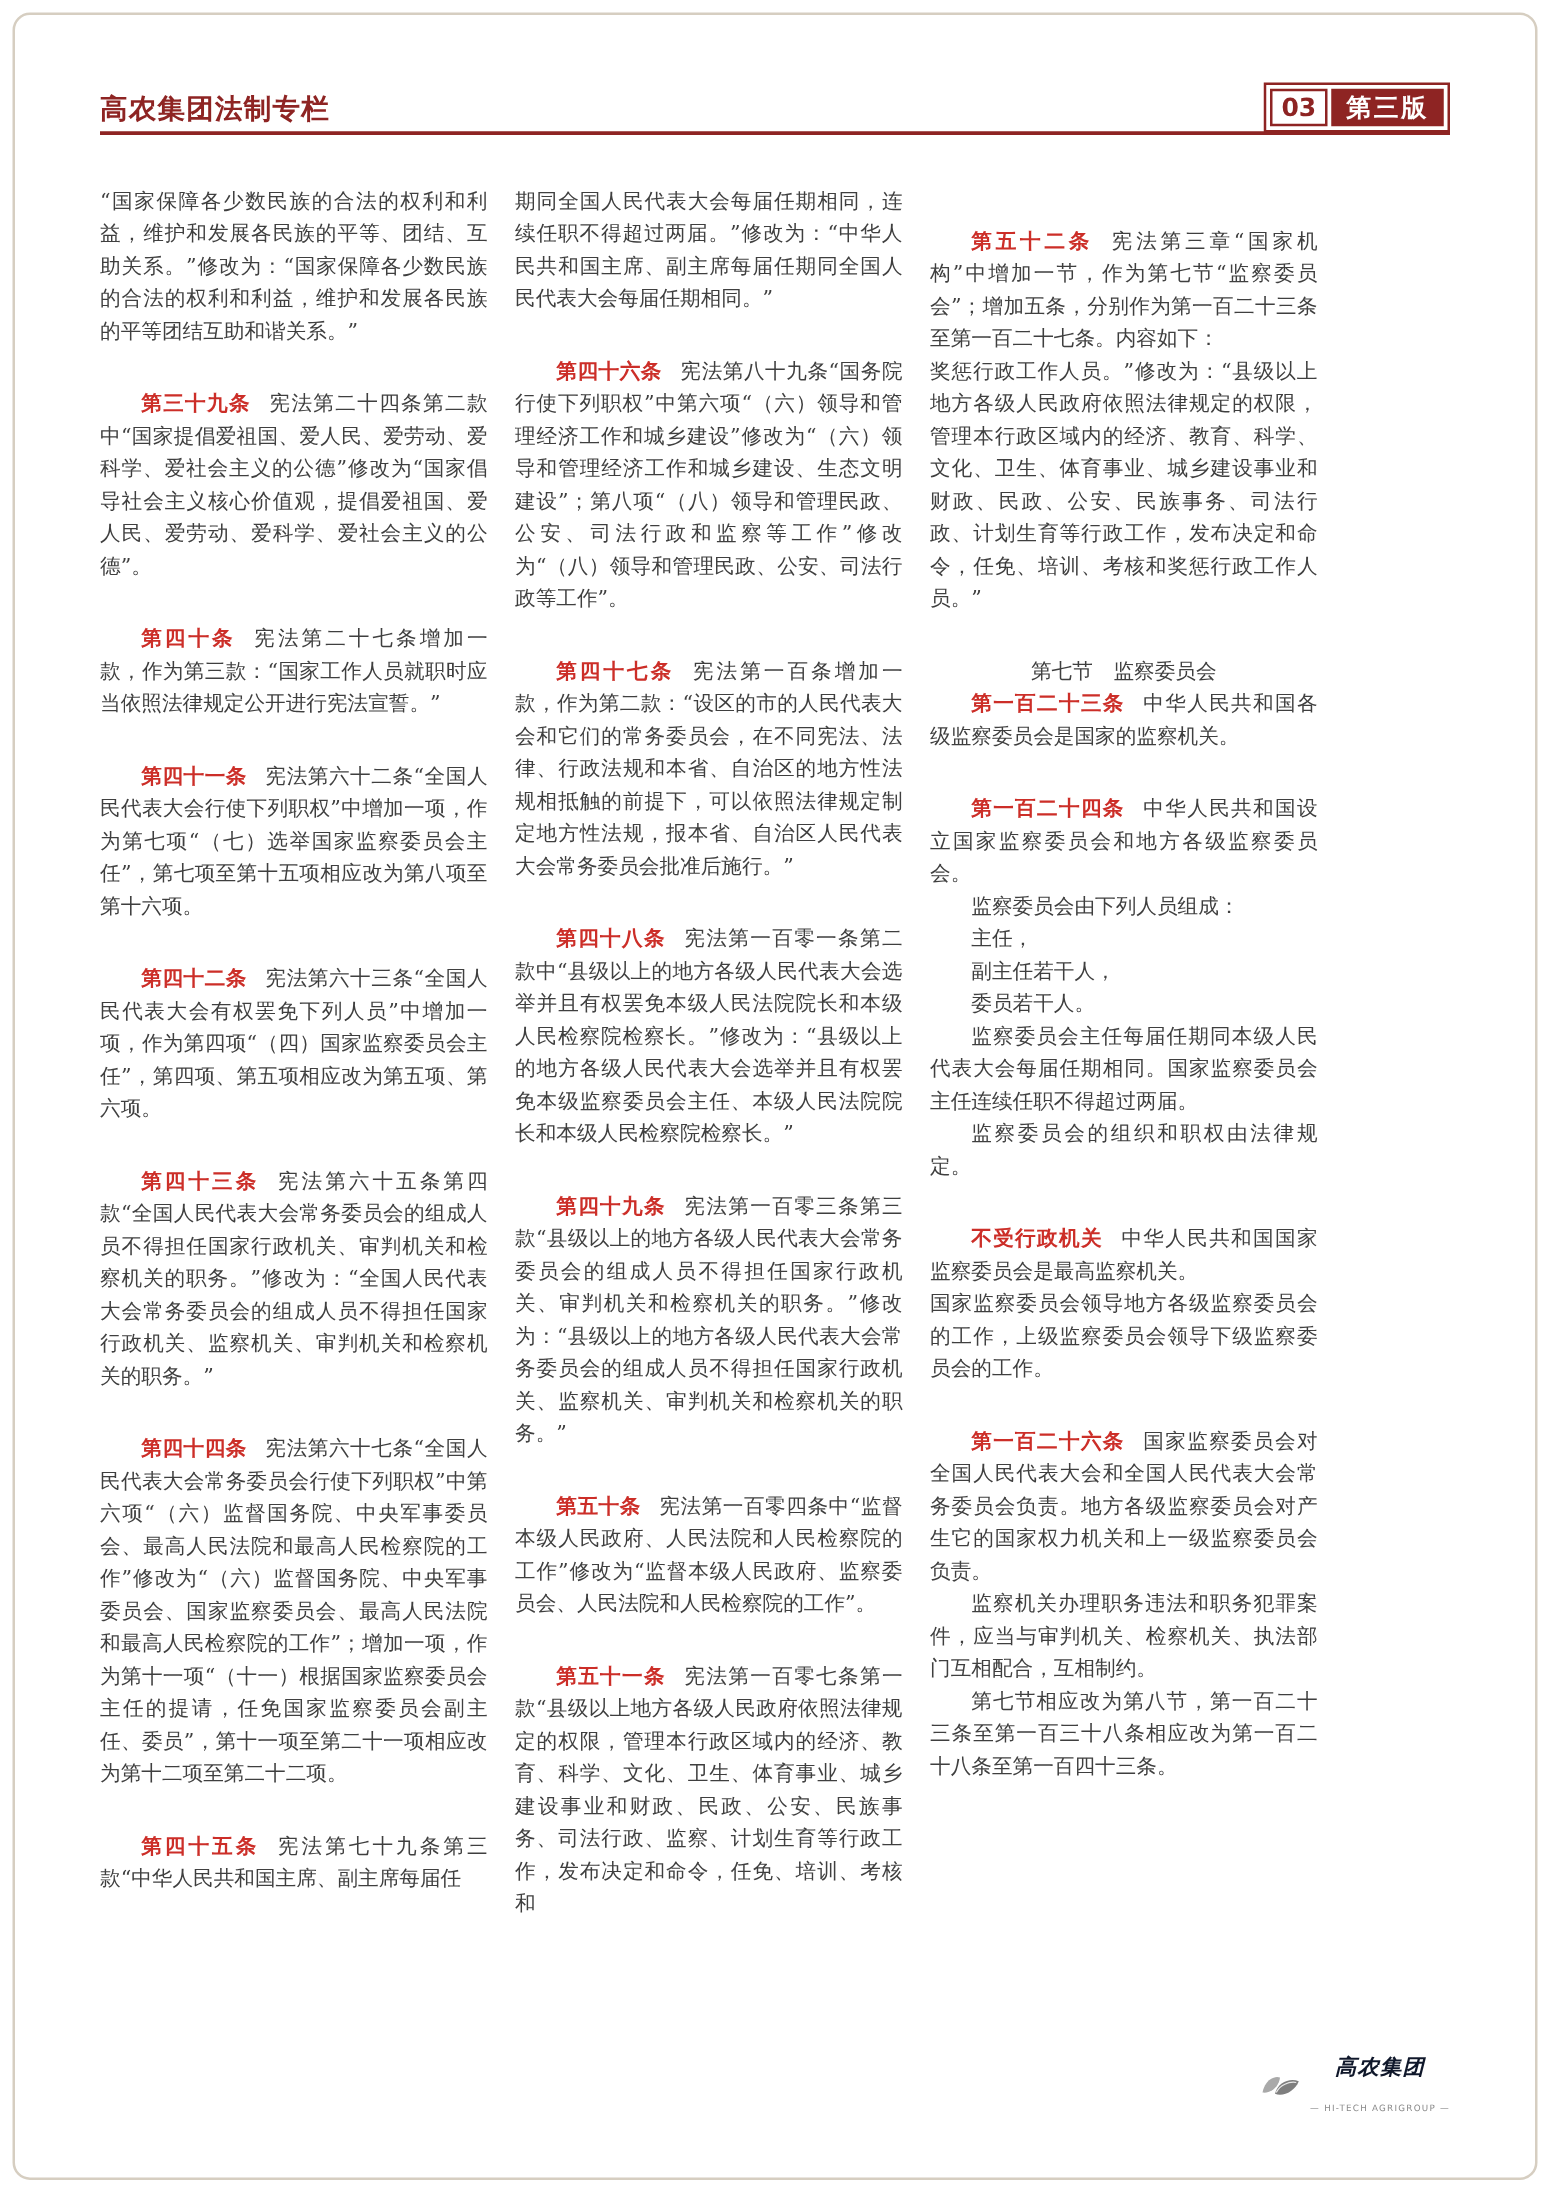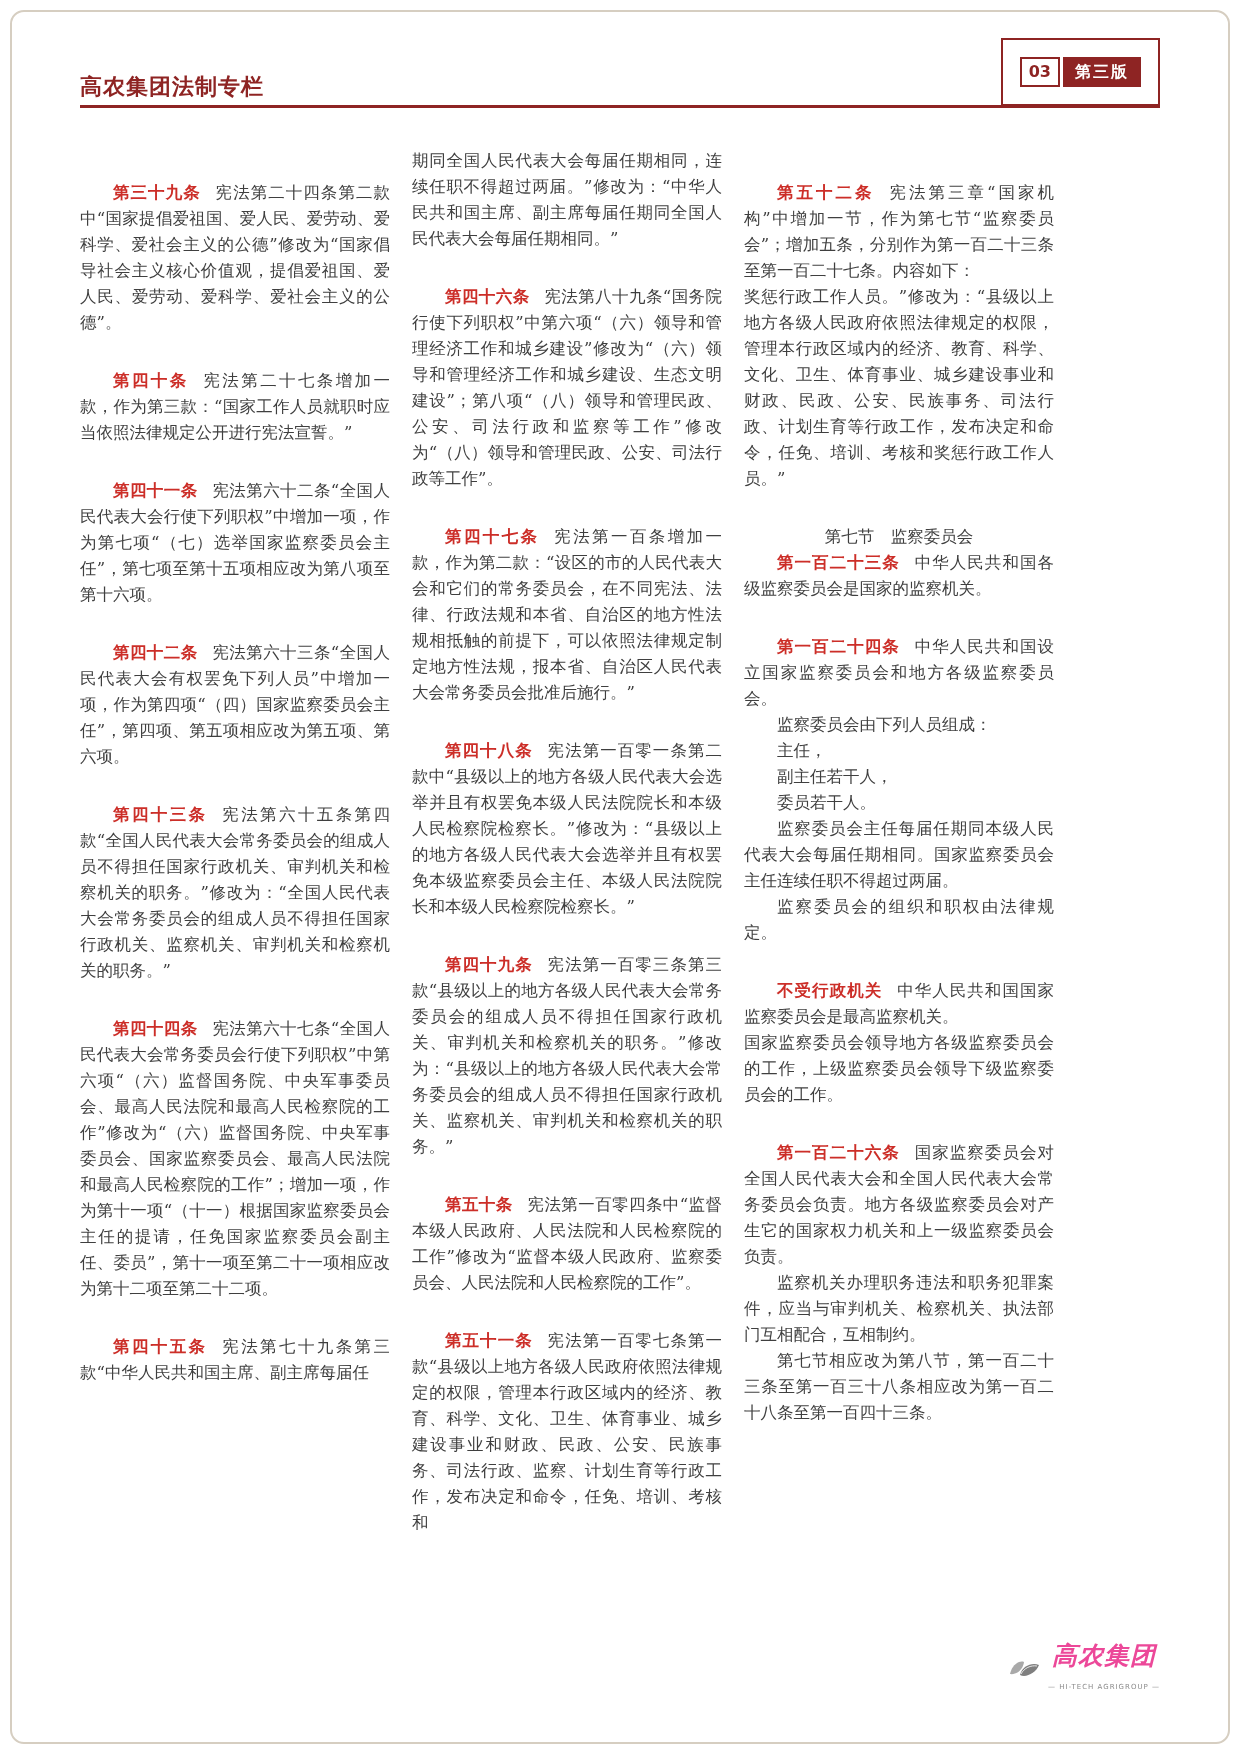--- a/index.html
+++ b/index.html
@@ -14,23 +14,23 @@
   
   .header { position:absolute; left:80px; right:80px; top:70px; height:38px;text-align:center; }
   .header-title {
     position:absolute; left:0; bottom:6px;
     font-family:"DejaVu Sans", sans-serif; font-weight:bold;
     font-size:22px; color:#8e2423; letter-spacing:1px;
   }
   .header-rule { position:absolute; left:0; right:0; bottom:0; height:3px; background:#8e2423; }
   .page-badge {
     position:absolute; right:0; bottom:2px;
-    border:2px solid #8e2423; background:#ffffff; padding:17px;
+    border:2px solid #8e2423; background:#ffffff; padding:3px;
     display:flex; align-items:stretch;
-    font-family:"DejaVu Sans", sans-serif; font-weight:bold; font-size:16px; line-height:26px;
+    font-family:"DejaVu Sans", sans-serif; font-weight:bold; font-size:20px; line-height:26px;
   }
   .badge-num {
     background:#ffffff; color:#8e2423; border:2px solid #8e2423;
     padding:0 7px; display:flex; align-items:center;
   }
   .badge-edition {
     background:#8e2423; color:#ffffff; padding:0 12px; margin-left:3px;
     display:flex; align-items:center; letter-spacing:2px;
   }
   
@@ -47,22 +47,22 @@
   .para.gap { margin-top:32px; }
   .para.center { text-align:center; text-indent:0; }
   .art-num { color:#cc2e28; font-weight:bold; margin-right:0.9em; }
   
   .footer-logo {
     position:absolute; right:80px; bottom:62px;
     display:flex; align-items:center; gap:6px;
   }
   .logo-text-block { text-align:center; }
   .logo-name {
-    font-family:Liberation Serif, serif; font-weight:bold; font-style:italic;
-    font-size:25px; color:#ec4899; letter-spacing:1px; line-height:22px;
+    font-family:Liberation Mono, monospace; font-weight:bold; font-style:italic;
+    font-size:17px; color:#0f172a; letter-spacing:1px; line-height:22px;
   }
   .logo-sub {
     font-family:"DejaVu Sans", sans-serif; font-size:7px; color:#8a8a8a;
     letter-spacing:1px; line-height:9px; white-space:nowrap;margin-top:16px;
   }
 </style>
 </head>
 <body>
 
 <div class="canvas">
@@ -72,20 +72,21 @@
     <div class="header-title">高农集团法制专栏</div>
     <div class="page-badge">
       <div class="badge-num">03</div>
       <div class="badge-edition">第三版</div>
     </div>
     <div class="header-rule"></div>
   </div>
 
   <div class="columns">
     <div class="col">
+        <p class="para noindent"><span>“国家保障各少数民族的合法的权利和利益，维护和发展各民族的平等、团结、互助关系。”修改为：“国家保障各少数民族的合法的权利和利益，维护和发展各民族的平等团结互助和谐关系。”</span></p>
         <p class="para gap"><span class="art-num">第三十九条</span><span>宪法第二十四条第二款中“国家提倡爱祖国、爱人民、爱劳动、爱科学、爱社会主义的公德”修改为“国家倡导社会主义核心价值观，提倡爱祖国、爱人民、爱劳动、爱科学、爱社会主义的公德”。</span></p>
         <p class="para gap"><span class="art-num">第四十条</span><span>宪法第二十七条增加一款，作为第三款：“国家工作人员就职时应当依照法律规定公开进行宪法宣誓。”</span></p>
         <p class="para gap"><span class="art-num">第四十一条</span><span>宪法第六十二条“全国人民代表大会行使下列职权”中增加一项，作为第七项“（七）选举国家监察委员会主任”，第七项至第十五项相应改为第八项至第十六项。</span></p>
         <p class="para gap"><span class="art-num">第四十二条</span><span>宪法第六十三条“全国人民代表大会有权罢免下列人员”中增加一项，作为第四项“（四）国家监察委员会主任”，第四项、第五项相应改为第五项、第六项。</span></p>
         <p class="para gap"><span class="art-num">第四十三条</span><span>宪法第六十五条第四款“全国人民代表大会常务委员会的组成人员不得担任国家行政机关、审判机关和检察机关的职务。”修改为：“全国人民代表大会常务委员会的组成人员不得担任国家行政机关、监察机关、审判机关和检察机关的职务。”</span></p>
         <p class="para gap"><span class="art-num">第四十四条</span><span>宪法第六十七条“全国人民代表大会常务委员会行使下列职权”中第六项“（六）监督国务院、中央军事委员会、最高人民法院和最高人民检察院的工作”修改为“（六）监督国务院、中央军事委员会、国家监察委员会、最高人民法院和最高人民检察院的工作”；增加一项，作为第十一项“（十一）根据国家监察委员会主任的提请，任免国家监察委员会副主任、委员”，第十一项至第二十一项相应改为第十二项至第二十二项。</span></p>
         <p class="para gap"><span class="art-num">第四十五条</span><span>宪法第七十九条第三款“中华人民共和国主席、副主席每届任</span></p>
       </div>
     <div class="col">
         <p class="para noindent"><span>期同全国人民代表大会每届任期相同，连续任职不得超过两届。”修改为：“中华人民共和国主席、副主席每届任期同全国人民代表大会每届任期相同。”</span></p>

